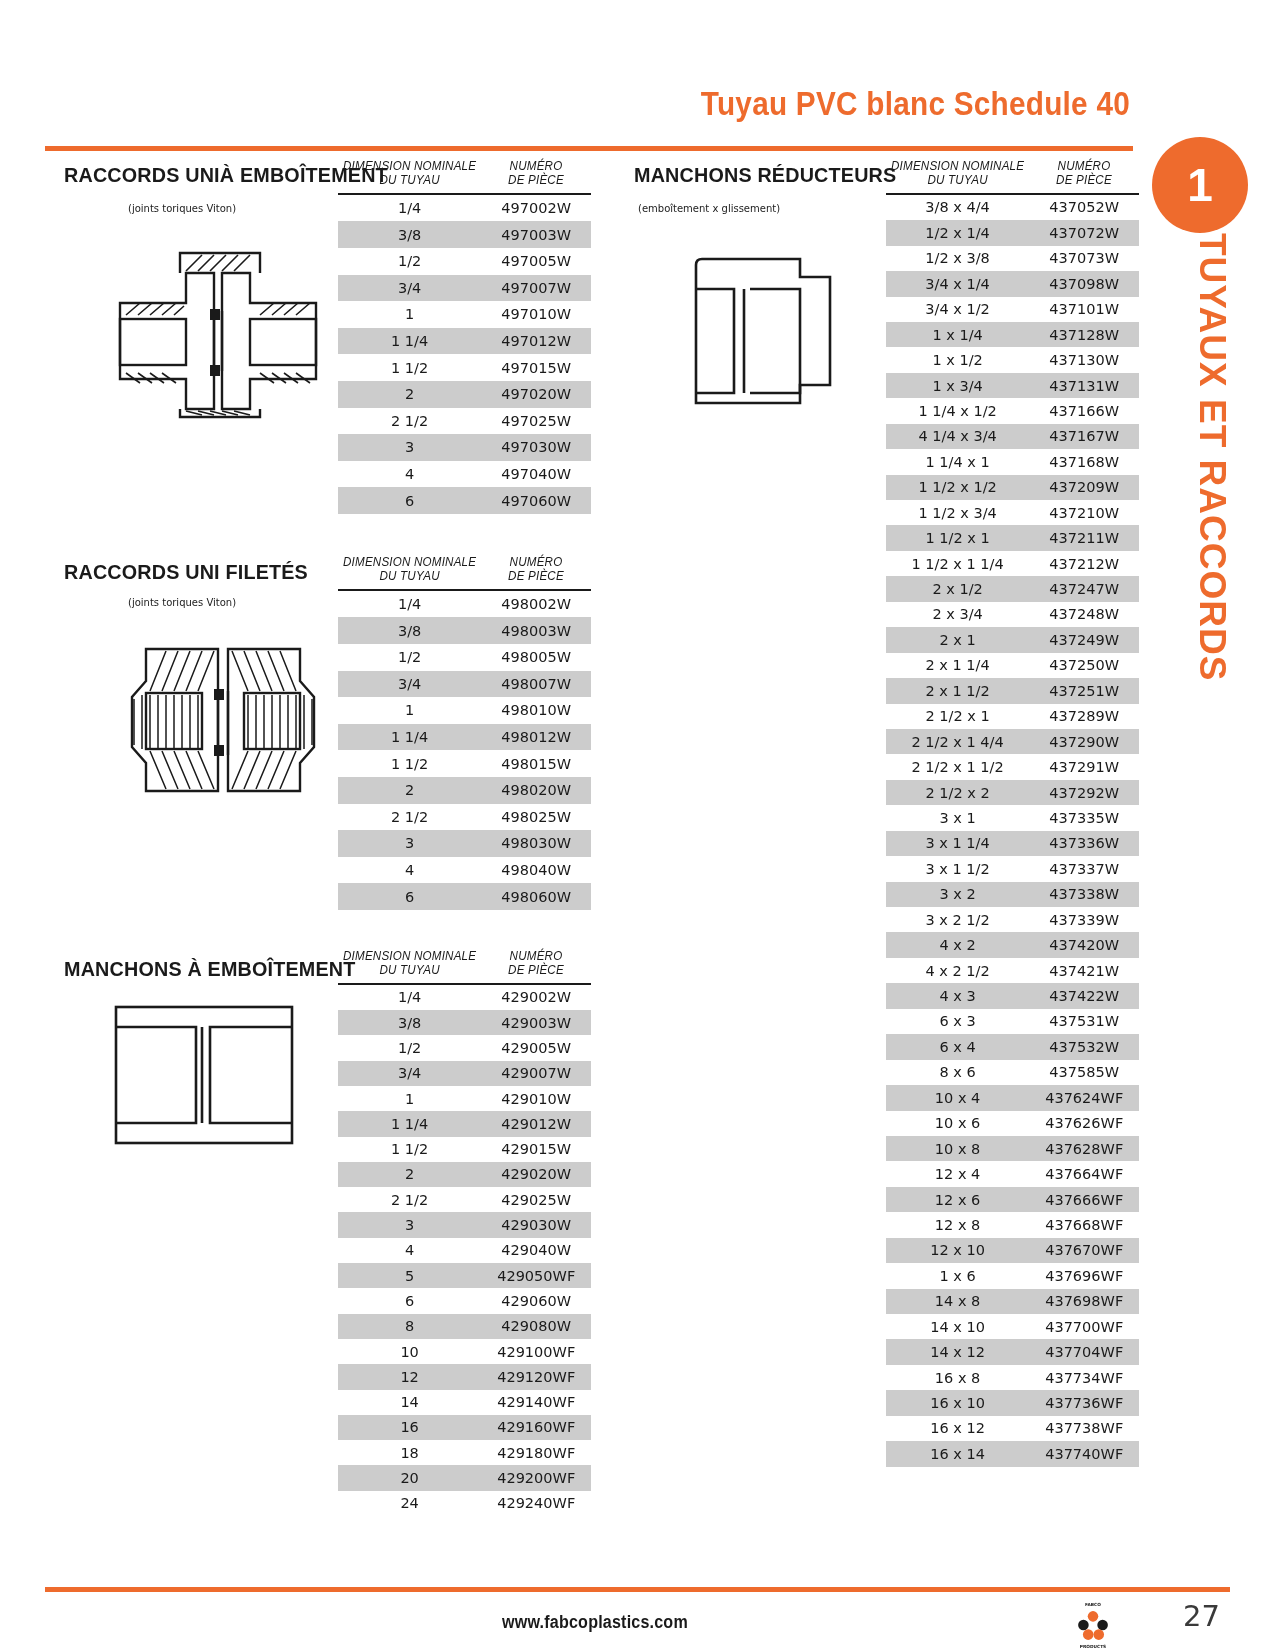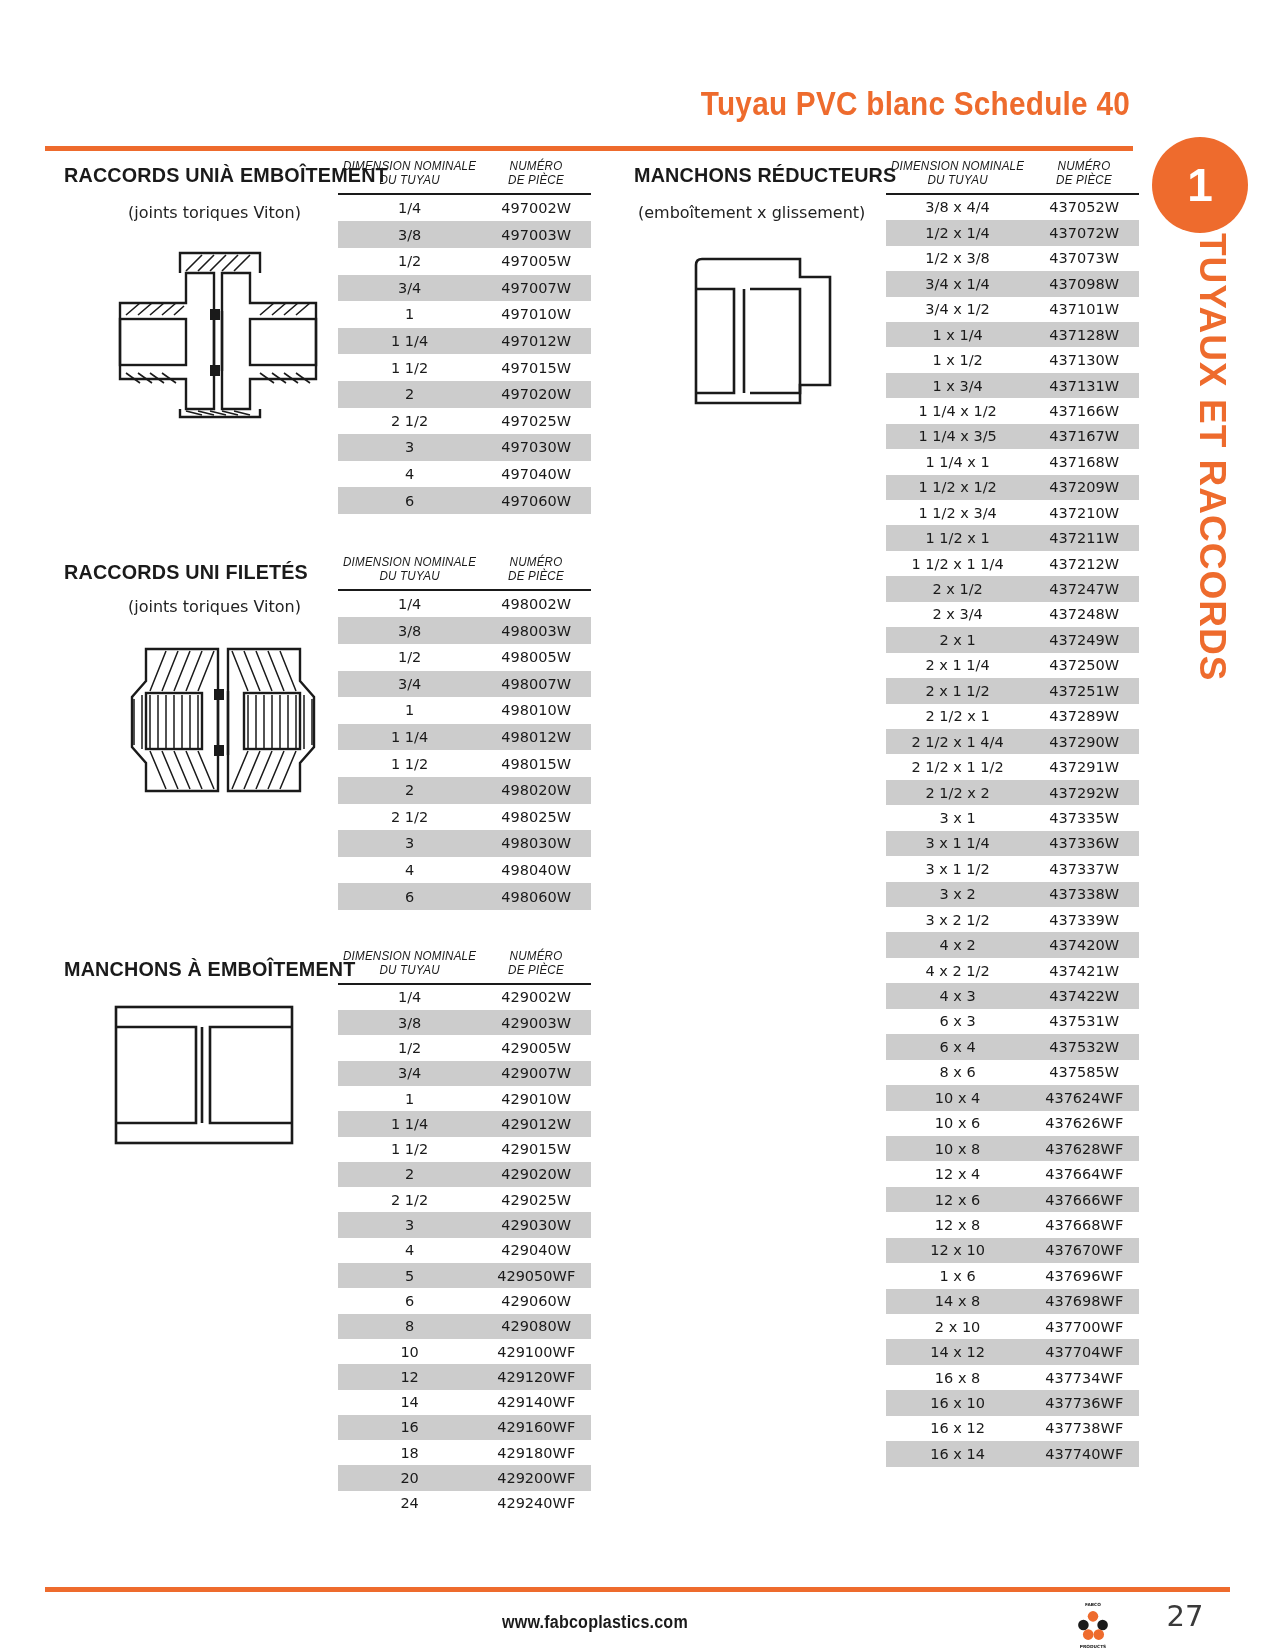--- a/index.html
+++ b/index.html
@@ -108,21 +108,21 @@
     font-size: 21px;
     color: #1a1a1a;
     letter-spacing: 0.2px;
     white-space: nowrap;
     transform: scaleX(0.94);
     transform-origin: left center;
   }
   .sec-sub {
     position: absolute;
     font-family: "DejaVu Sans", sans-serif;
-    font-size: 16px;
+    font-size: 10px;
     color: #222;
     white-space: nowrap;
   }
 
   
   .tbl {
     position: absolute;
     border-collapse: collapse;
   }
   .tbl .hdr th {
@@ -177,21 +177,21 @@
     font-size: 17.5px;
     color: #1a1a1a;
     letter-spacing: 0.2px;
     transform: scaleX(0.92);
   }
   .page-num {
     position: absolute;
     left: 1150px;
     top: 1582px;
     width: 70px;
-    text-align: center;
+    text-align: right;
     font-family: "DejaVu Sans", sans-serif;
     font-size: 29px;
     color: #3a3a3a;
   }
   .logo {
     position: absolute;
     left: 1069px;
     top: 1584px;
     width: 48px;
     height: 48px;
@@ -570,21 +570,21 @@
         </tr>
         <tr class="alt">
           <td>1 x 3/4</td>
           <td>437131W</td>
         </tr>
         <tr>
           <td>1 1/4 x 1/2</td>
           <td>437166W</td>
         </tr>
         <tr class="alt">
-          <td>1 1/4 x 3/5</td>
+          <td>4 1/4 x 3/4</td>
           <td>437167W</td>
         </tr>
         <tr>
           <td>1 1/4 x 1</td>
           <td>437168W</td>
         </tr>
         <tr class="alt">
           <td>1 1/2 x 1/2</td>
           <td>437209W</td>
         </tr>
@@ -710,21 +710,21 @@
         </tr>
         <tr>
           <td>1 x 6</td>
           <td>437696WF</td>
         </tr>
         <tr class="alt">
           <td>14 x 8</td>
           <td>437698WF</td>
         </tr>
         <tr>
-          <td>2 x 10</td>
+          <td>14 x 10</td>
           <td>437700WF</td>
         </tr>
         <tr class="alt">
           <td>14 x 12</td>
           <td>437704WF</td>
         </tr>
         <tr>
           <td>16 x 8</td>
           <td>437734WF</td>
         </tr>

